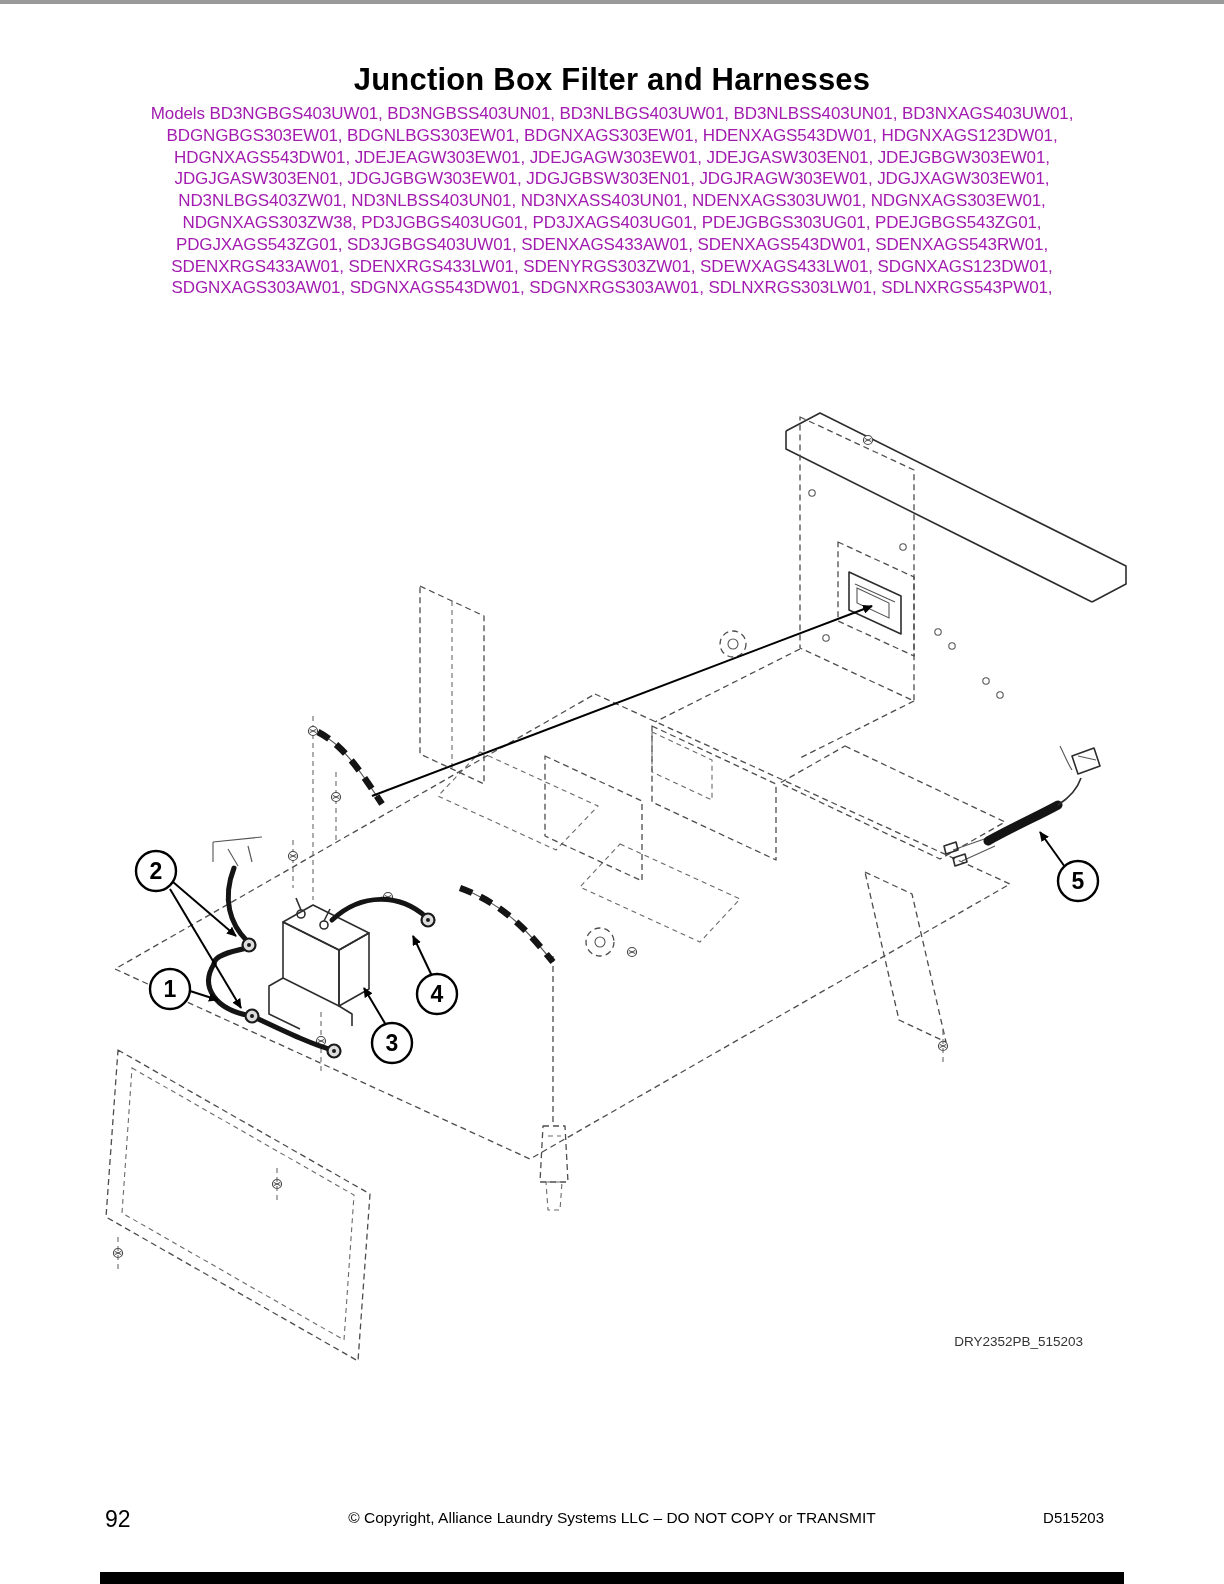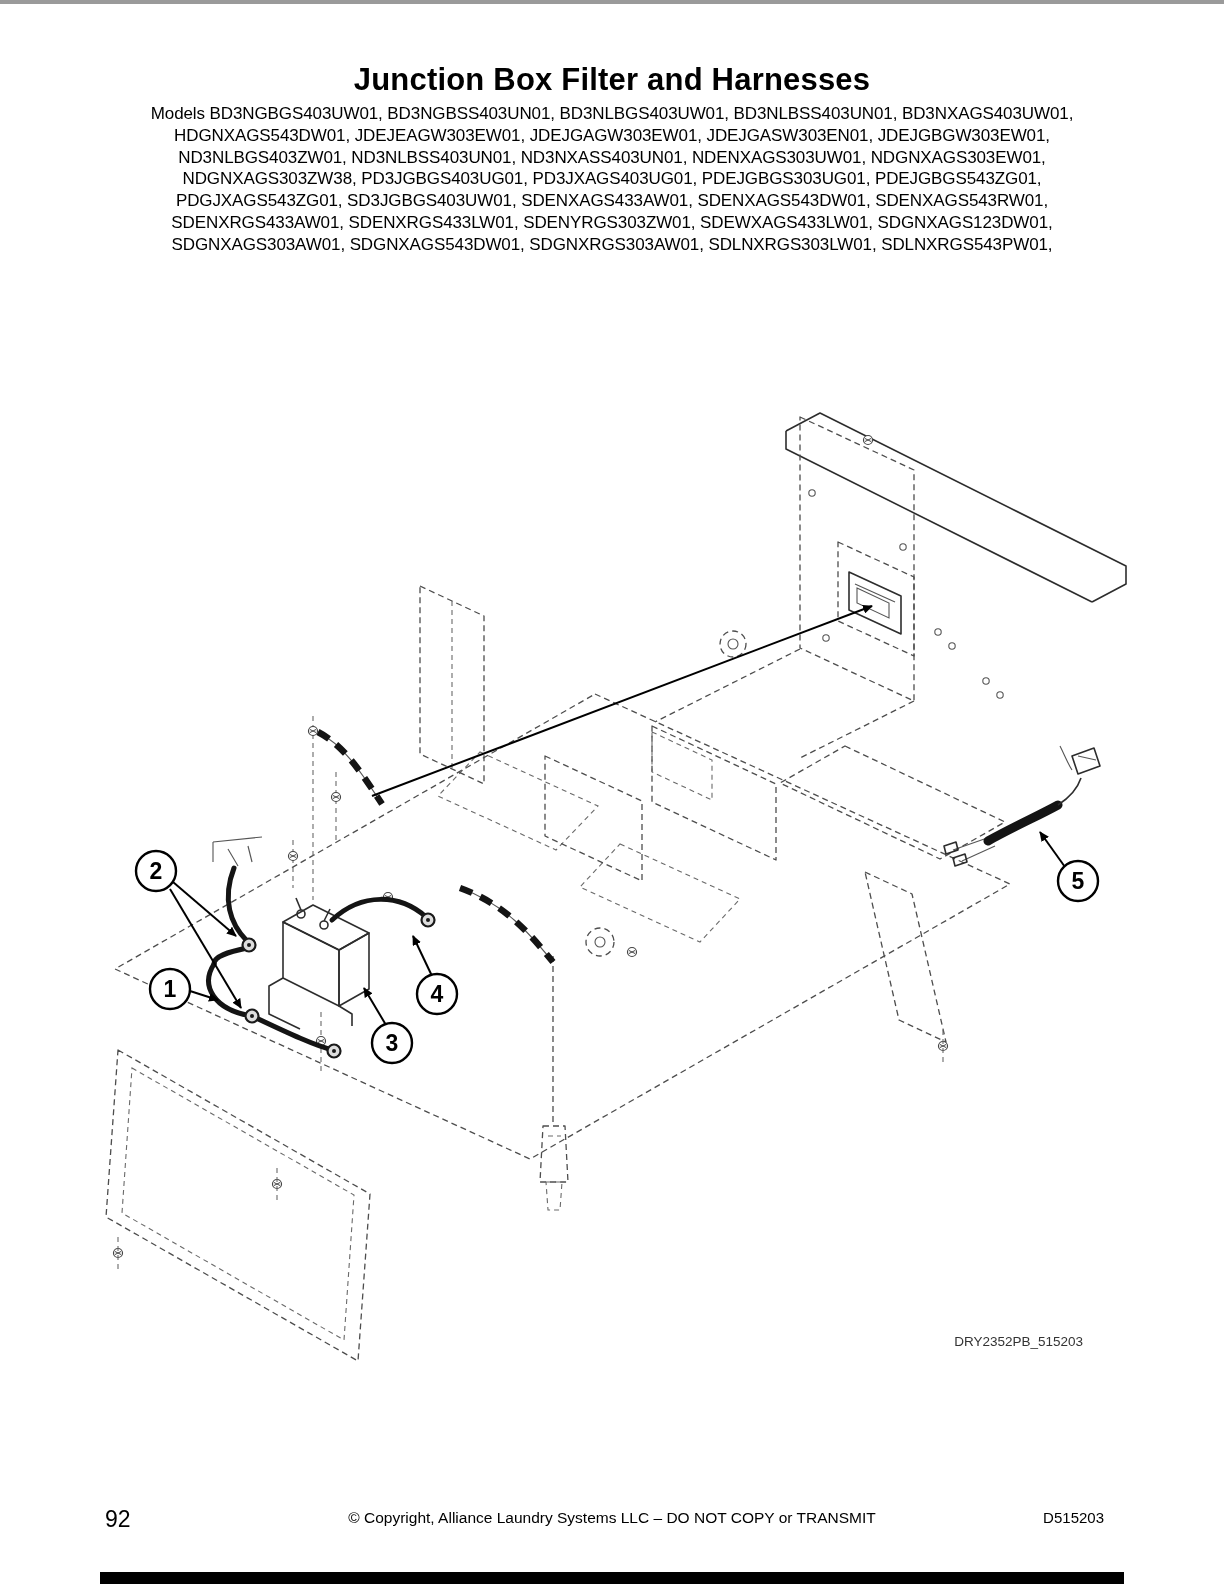--- a/index.html
+++ b/index.html
@@ -9,21 +9,21 @@
     font-family:"Liberation Sans", sans-serif; color:#000;text-decoration:underline;
   }
   .page-title {
     position:absolute; top:58px; left:0; width:100%;
     text-align:center; font-size:31px; font-weight:bold; margin:0;
     letter-spacing:0.2px;
   }
   .models {
     position:absolute; top:99px; left:50%; transform:translateX(-50%);
     width:1070px; text-align:center; font-size:17px; line-height:21.8px;
-    color:#000000; letter-spacing:-0.1px; white-space:nowrap;
+    color:#a21caf; letter-spacing:-0.1px; white-space:nowrap;
   }
   .figure-svg { position:absolute; top:390px; left:0; }
 
   
   .dash   { fill:none; stroke:#4d4d4d; stroke-width:1.3; stroke-dasharray:6 4; stroke-linejoin:round; }
   .dashlt { fill:none; stroke:#6a6a6a; stroke-width:1.1; stroke-dasharray:5 4; }
   .solid  { fill:none; stroke:#2d2d2d; stroke-width:1.6; stroke-linejoin:round; }
   .thin   { fill:none; stroke:#555; stroke-width:1.1; }
   .wire   { fill:none; stroke:#141414; stroke-width:5; stroke-linecap:round; }
   .wiredash { fill:none; stroke:#141414; stroke-width:6.5; stroke-dasharray:13 9; }
@@ -39,21 +39,23 @@
 </style>
 </head>
 <body>
 
 <div class="page">
 
   <h1 class="page-title">Junction Box Filter and Harnesses</h1>
 
   <div class="models">
     <div>Models BD3NGBGS403UW01, BD3NGBSS403UN01, BD3NLBGS403UW01, BD3NLBSS403UN01, BD3NXAGS403UW01,</div>
+    <div>BDGNGBGS303EW01, BDGNLBGS303EW01, BDGNXAGS303EW01, HDENXAGS543DW01, HDGNXAGS123DW01,</div>
     <div>HDGNXAGS543DW01, JDEJEAGW303EW01, JDEJGAGW303EW01, JDEJGASW303EN01, JDEJGBGW303EW01,</div>
+    <div>JDGJGASW303EN01, JDGJGBGW303EW01, JDGJGBSW303EN01, JDGJRAGW303EW01, JDGJXAGW303EW01,</div>
     <div>ND3NLBGS403ZW01, ND3NLBSS403UN01, ND3NXASS403UN01, NDENXAGS303UW01, NDGNXAGS303EW01,</div>
     <div>NDGNXAGS303ZW38, PD3JGBGS403UG01, PD3JXAGS403UG01, PDEJGBGS303UG01, PDEJGBGS543ZG01,</div>
     <div>PDGJXAGS543ZG01, SD3JGBGS403UW01, SDENXAGS433AW01, SDENXAGS543DW01, SDENXAGS543RW01,</div>
     <div>SDENXRGS433AW01, SDENXRGS433LW01, SDENYRGS303ZW01, SDEWXAGS433LW01, SDGNXAGS123DW01,</div>
     <div>SDGNXAGS303AW01, SDGNXAGS543DW01, SDGNXRGS303AW01, SDLNXRGS303LW01, SDLNXRGS543PW01,</div>
   </div>
 
   <svg class="figure-svg" width="1224" height="990" viewBox="0 390 1224 990" xmlns="http://www.w3.org/2000/svg">
     <defs>
       <marker id="arrow" markerWidth="11" markerHeight="9" refX="9" refY="4.5" orient="auto" markerUnits="userSpaceOnUse">

